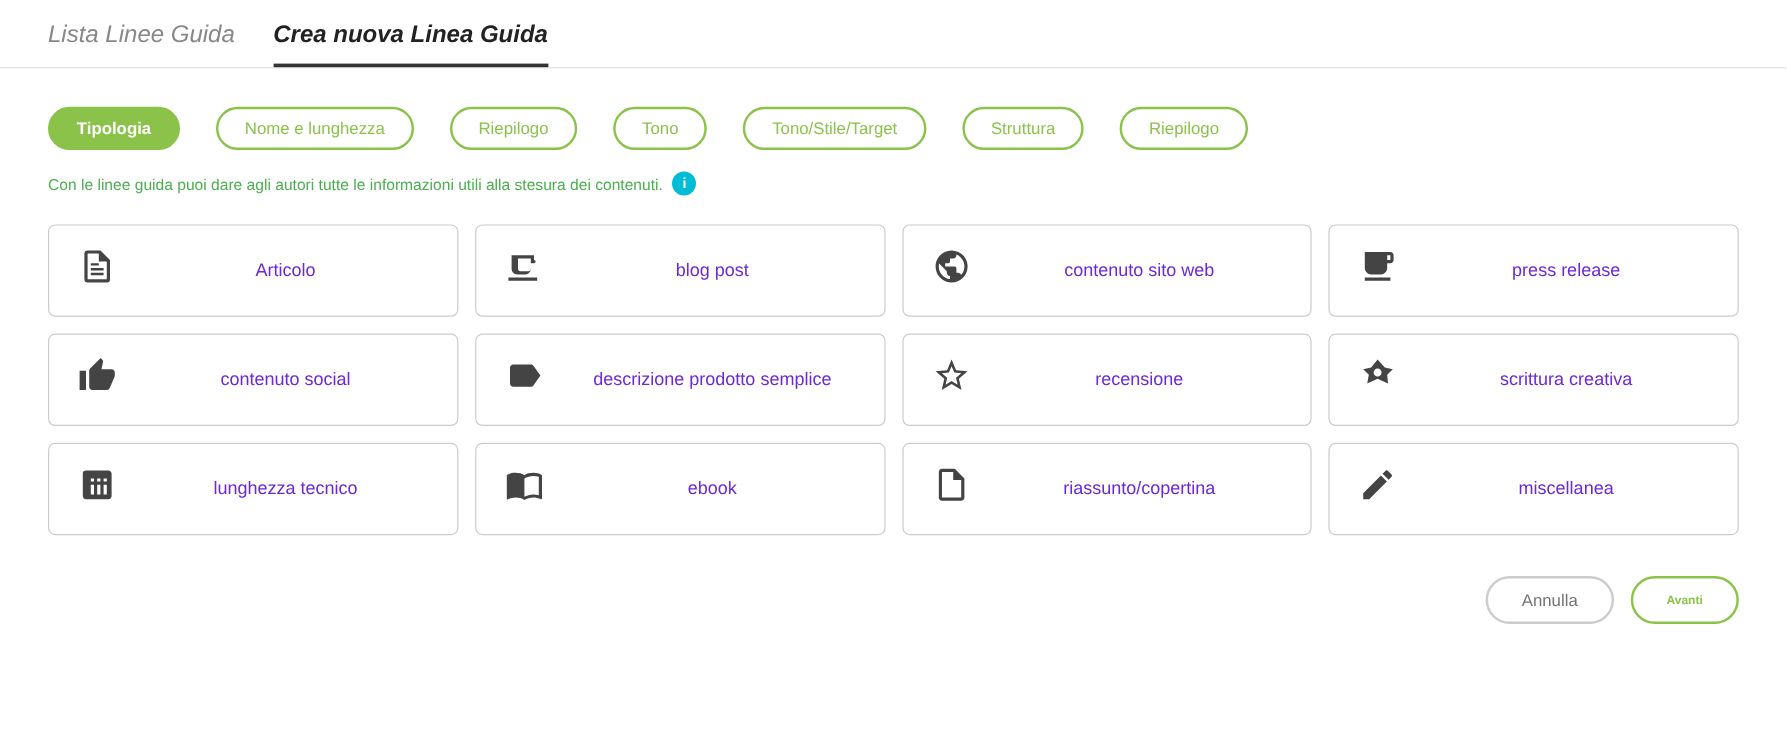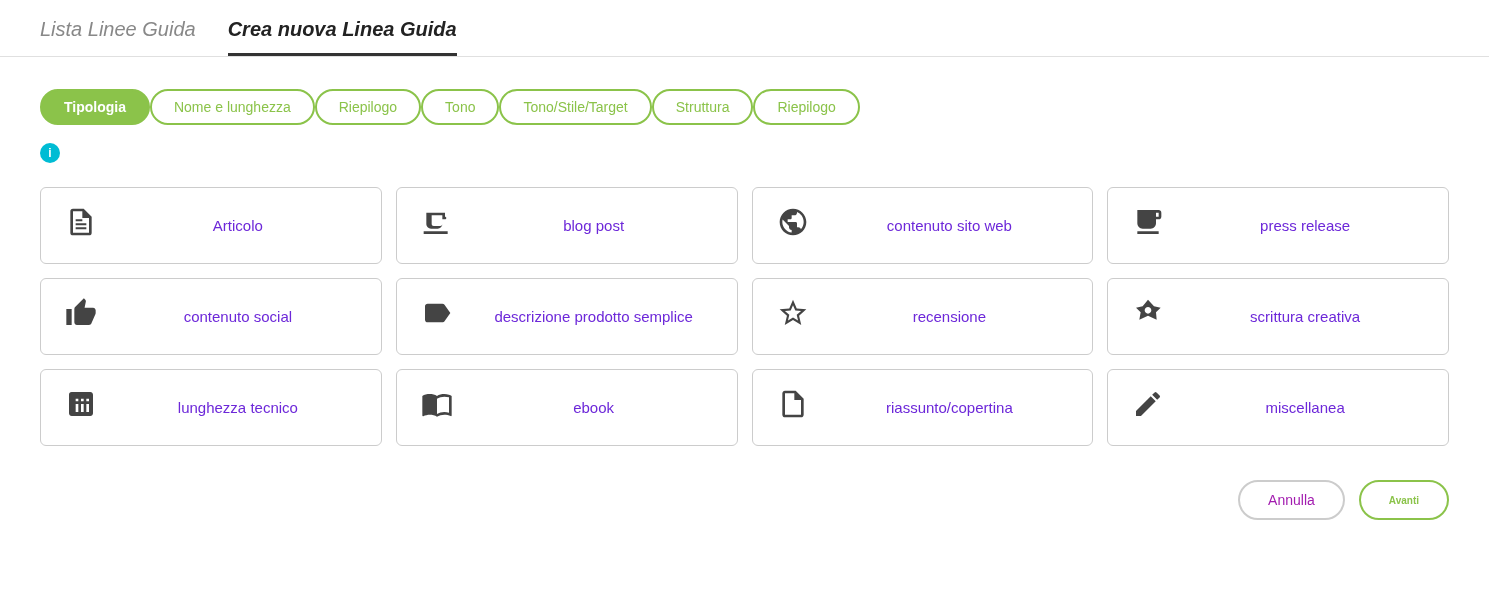--- a/index.html
+++ b/index.html
@@ -31,21 +31,21 @@
       color: #222;
       font-weight: 600;
       border-bottom: 3px solid #333;
     }
 
     
     .steps-bar {
       display: flex;
       align-items: center;
       padding: 32px 40px 0 40px;
-      gap: 0;
+      gap: 30px;
       flex-wrap: wrap;
       text-align: right;
     }
     .step-pill {
       border-radius: 50px;
       padding: 8px 22px;
       font-size: 14px;
       border: 2px solid #8bc34a;
       color: #8bc34a;
       background: #fff;
@@ -118,21 +118,21 @@
       display: flex;
       justify-content: flex-end;
       padding: 10px 40px 20px 40px;
       gap: 14px;
     }
     .btn-annulla {
       border: 2px solid #ccc;
       border-radius: 50px;
       padding: 10px 28px;
       font-size: 14px;
-      color: #a21caf;
+      color: #737373;
       background: #fff;
       cursor: pointer;
     }
     .btn-avanti {
       border: 2px solid #8bc34a;
       border-radius: 50px;
       padding: 10px 28px;
       font-size: 10px;
       color: #8bc34a;
       background: #fff;
@@ -159,20 +159,21 @@
   <div class="step-pill active">Tipologia</div>
   <div class="step-pill">Nome e lunghezza</div>
   <div class="step-pill">Riepilogo</div>
   <div class="step-pill">Tono</div>
   <div class="step-pill">Tono/Stile/Target</div>
   <div class="step-pill">Struttura</div>
   <div class="step-pill">Riepilogo</div>
 </div>
 
 <div class="info-text">
+  <span>Con le linee guida puoi dare agli autori tutte le informazioni utili alla stesura dei contenuti.</span>
   <span class="info-icon">i</span>
 </div>
 
 <div class="type-grid">
 
   <div class="type-card">
     <span class="card-icon">
       <svg class="icon-svg" viewBox="0 0 24 24">
           <path d="M14 2H6a2 2 0 0 0-2 2v16a2 2 0 0 0 2 2h12a2 2 0 0 0 2-2V8zm4 18H6V4h7v5h5v11zM8 13h8v1.5H8zm0 3h8v1.5H8zm0-6h5v1.5H8z"></path>
         </svg>

